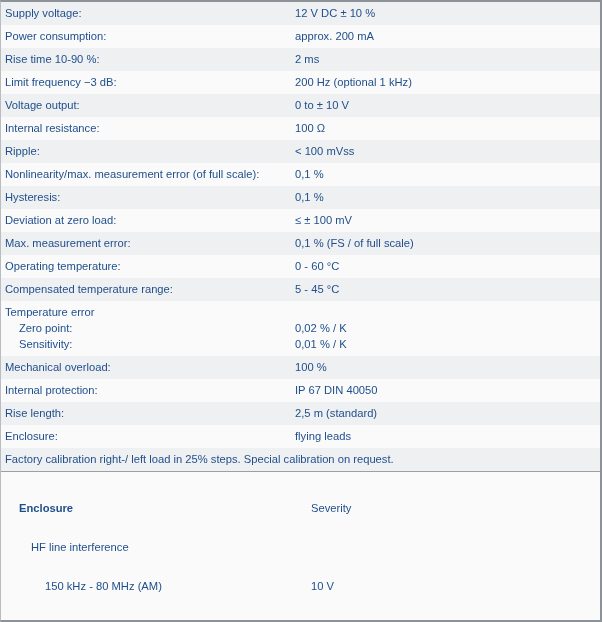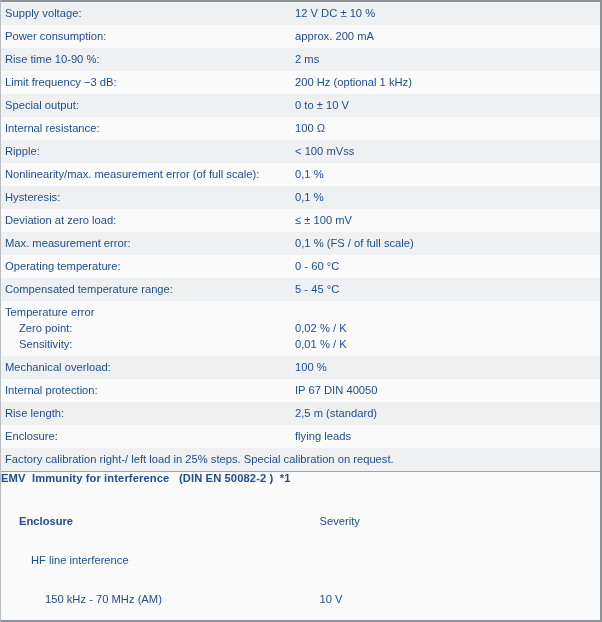--- a/index.html
+++ b/index.html
@@ -119,21 +119,21 @@
       </tr>
       <tr class="row-odd">
         <td class="c-label">Rise time 10-90 %:</td>
         <td class="c-value">2 ms</td>
       </tr>
       <tr class="row-even">
         <td class="c-label">Limit frequency −3 dB:</td>
         <td class="c-value">200 Hz (optional 1 kHz)</td>
       </tr>
       <tr class="row-odd">
-        <td class="c-label">Special output:</td>
+        <td class="c-label">Voltage output:</td>
         <td class="c-value">0 to ± 10 V</td>
       </tr>
       <tr class="row-even">
         <td class="c-label">Internal resistance:</td>
         <td class="c-value">100 Ω</td>
       </tr>
       <tr class="row-odd">
         <td class="c-label">Ripple:</td>
         <td class="c-value">&lt; 100 mVss</td>
       </tr>
@@ -196,29 +196,26 @@
         <td class="c-full" colspan="2">Factory calibration right-/ left load in 25% steps. Special calibration on request.</td>
       </tr>
     </tbody>
   </table>
 
   <div class="emv-sep"></div>
 
   <table class="emv-table">
     <tbody>
 
-      <tr class="band-white">
-        <td class="emv-title" colspan="2">EMV  Immunity for interference   (DIN EN 50082-2 )  *1</td>
-      </tr>
 
       <tr class="band-white">
         <td class="e-label">
           <span class="ind-1">Enclosure</span>
           <span class="ind-2">HF line interference</span>
-          <span class="ind-3">150 kHz - 70 MHz (AM)</span>
+          <span class="ind-3">150 kHz - 80 MHz (AM)</span>
           
         </td>
         <td class="e-value">
           <span class="ind-0">Severity</span>
           <span class="ind-0">&nbsp;</span>
           <span class="ind-0">10 V</span>
           
         </td>
       </tr>
 

